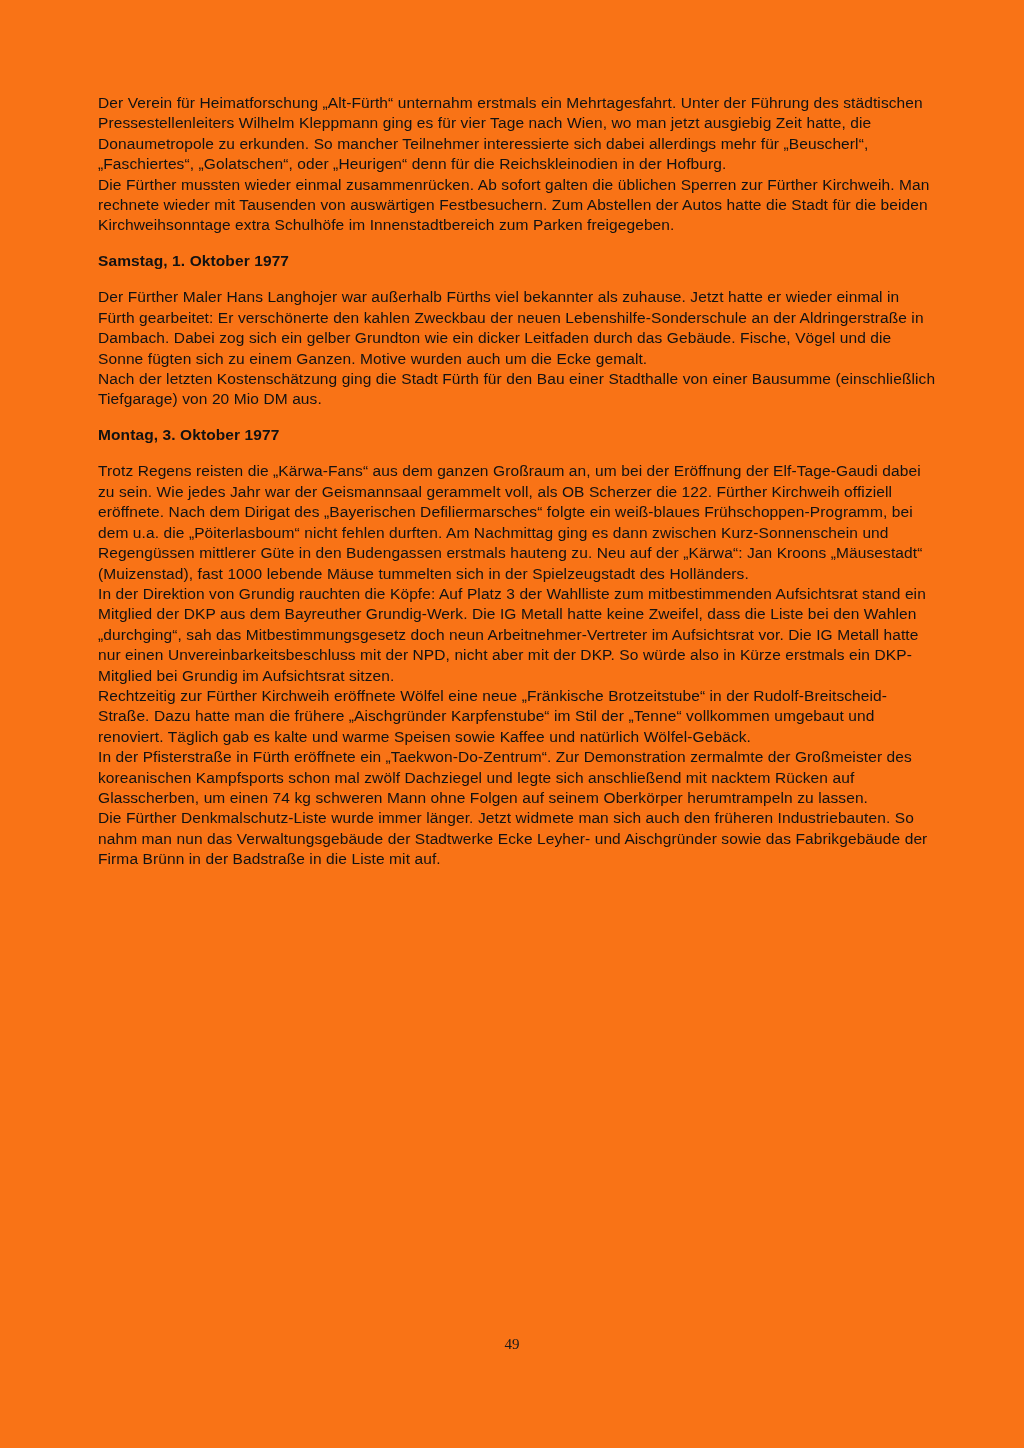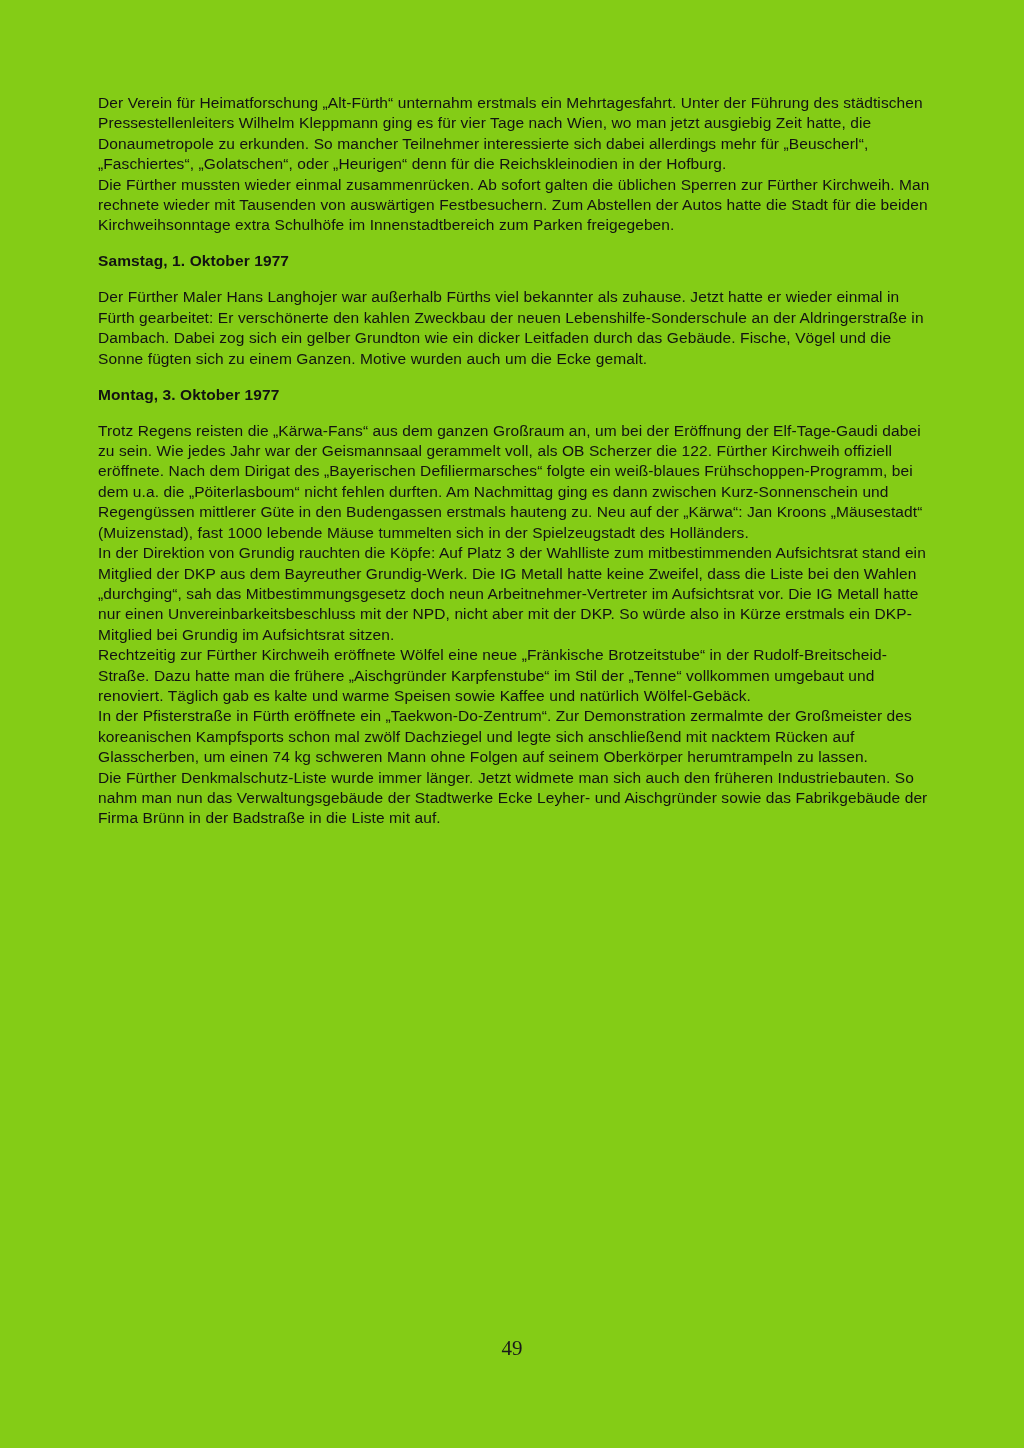--- a/index.html
+++ b/index.html
@@ -5,21 +5,21 @@
   html, body {
     margin: 0;
     padding: 0;
     background: #e8e8e8;
   }
   .page {
     position: relative;
     width: 1024px;
     height: 1448px;
     margin: 0 auto;
-    background: #84cc16;
+    background: #f97316;
     color: #121212;
     font-family: "Liberation Sans", "DejaVu Sans", sans-serif;
     overflow: hidden;
   }
   .content {
     position: absolute;
     left: 98px;
     top: 93px;
     width: 838px;
     font-size: 15.5px;
@@ -38,33 +38,34 @@
     line-height: 20.4px;
     font-weight: bold;
   }
   .page-number {
     position: absolute;
     top: 1336px;
     left: 0;
     width: 100%;
     text-align: center;
     font-family: "Liberation Serif", "DejaVu Serif", serif;
-    font-size: 21px;
+    font-size: 15px;
     color: #1a1a1a;
   }
 </style>
 </head>
 <body>
 
 <div class="page">
   <div class="content">
       <p class="para">Der Verein für Heimatforschung „Alt-Fürth“ unternahm erstmals ein Mehrtagesfahrt. Unter der Führung des städtischen Pressestellenleiters Wilhelm Kleppmann ging es für vier Tage nach Wien, wo man jetzt ausgiebig Zeit hatte, die Donaumetropole zu erkunden. So mancher Teilnehmer interessierte sich dabei allerdings mehr für „Beuscherl“, „Faschiertes“, „Golatschen“, oder „Heurigen“ denn für die Reichskleinodien in der Hofburg.</p>
       <p class="para">Die Fürther mussten wieder einmal zusammenrücken. Ab sofort galten die üblichen Sperren zur Fürther Kirchweih. Man rechnete wieder mit Tausenden von auswärtigen Festbesuchern. Zum Abstellen der Autos hatte die Stadt für die beiden Kirchweihsonntage extra Schulhöfe im Innenstadtbereich zum Parken freigegeben.</p>
       <h2 class="heading">Samstag, 1. Oktober 1977</h2>
       <p class="para">Der Fürther Maler Hans Langhojer war außerhalb Fürths viel bekannter als zuhause. Jetzt hatte er wieder einmal in Fürth gearbeitet: Er verschönerte den kahlen Zweckbau der neuen Lebenshilfe-Sonderschule an der Aldringerstraße in Dambach. Dabei zog sich ein gelber Grundton wie ein dicker Leitfaden durch das Gebäude. Fische, Vögel und die Sonne fügten sich zu einem Ganzen. Motive wurden auch um die Ecke gemalt.</p>
+      <p class="para">Nach der letzten Kostenschätzung ging die Stadt Fürth für den Bau einer Stadthalle von einer Bausumme (einschließlich Tiefgarage) von 20 Mio DM aus.</p>
       <h2 class="heading">Montag, 3. Oktober 1977</h2>
       <p class="para">Trotz Regens reisten die „Kärwa-Fans“ aus dem ganzen Großraum an, um bei der Eröffnung der Elf-Tage-Gaudi dabei zu sein. Wie jedes Jahr war der Geismannsaal gerammelt voll, als OB Scherzer die 122. Fürther Kirchweih offiziell eröffnete. Nach dem Dirigat des „Bayerischen Defiliermarsches“ folgte ein weiß-blaues Frühschoppen-Programm, bei dem u.a. die „Pöiterlasboum“ nicht fehlen durften. Am Nachmittag ging es dann zwischen Kurz-Sonnenschein und Regengüssen mittlerer Güte in den Budengassen erstmals hauteng zu. Neu auf der „Kärwa“: Jan Kroons „Mäusestadt“ (Muizenstad), fast 1000 lebende Mäuse tummelten sich in der Spielzeugstadt des Holländers.</p>
       <p class="para">In der Direktion von Grundig rauchten die Köpfe: Auf Platz 3 der Wahlliste zum mitbestimmenden Aufsichtsrat stand ein Mitglied der DKP aus dem Bayreuther Grundig-Werk. Die IG Metall hatte keine Zweifel, dass die Liste bei den Wahlen „durchging“, sah das Mitbestimmungsgesetz doch neun Arbeitnehmer-Vertreter im Aufsichtsrat vor. Die IG Metall hatte nur einen Unvereinbarkeitsbeschluss mit der NPD, nicht aber mit der DKP. So würde also in Kürze erstmals ein DKP-Mitglied bei Grundig im Aufsichtsrat sitzen.</p>
       <p class="para">Rechtzeitig zur Fürther Kirchweih eröffnete Wölfel eine neue „Fränkische Brotzeitstube“ in der Rudolf-Breitscheid-Straße. Dazu hatte man die frühere „Aischgründer Karpfenstube“ im Stil der „Tenne“ vollkommen umgebaut und renoviert. Täglich gab es kalte und warme Speisen sowie Kaffee und natürlich Wölfel-Gebäck.</p>
       <p class="para">In der Pfisterstraße in Fürth eröffnete ein „Taekwon-Do-Zentrum“. Zur Demonstration zermalmte der Großmeister des koreanischen Kampfsports schon mal zwölf Dachziegel und legte sich anschließend mit nacktem Rücken auf Glasscherben, um einen 74 kg schweren Mann ohne Folgen auf seinem Oberkörper herumtrampeln zu lassen.</p>
       <p class="para">Die Fürther Denkmalschutz-Liste wurde immer länger. Jetzt widmete man sich auch den früheren Industriebauten. So nahm man nun das Verwaltungsgebäude der Stadtwerke Ecke Leyher- und Aischgründer sowie das Fabrikgebäude der Firma Brünn in der Badstraße in die Liste mit auf.</p>
     </div>
   <div class="page-number">49</div>
 </div>
 

